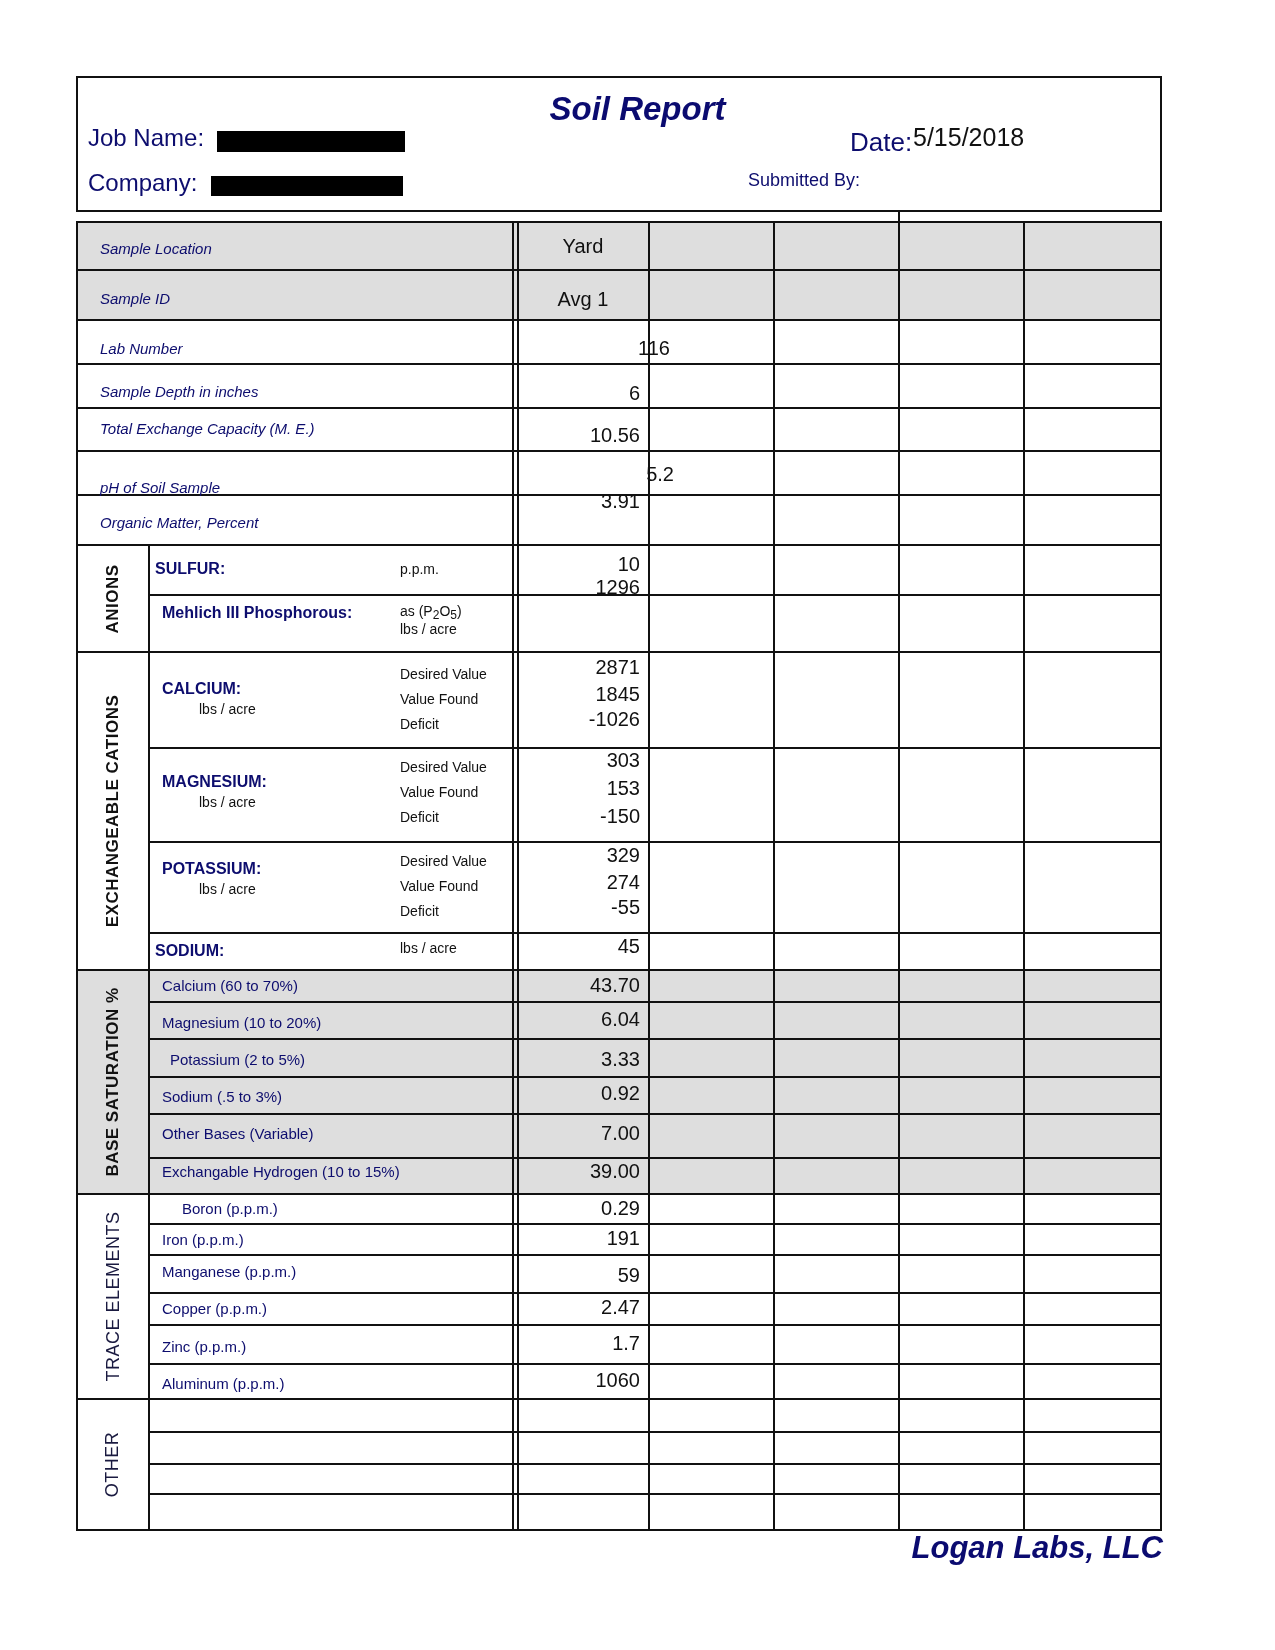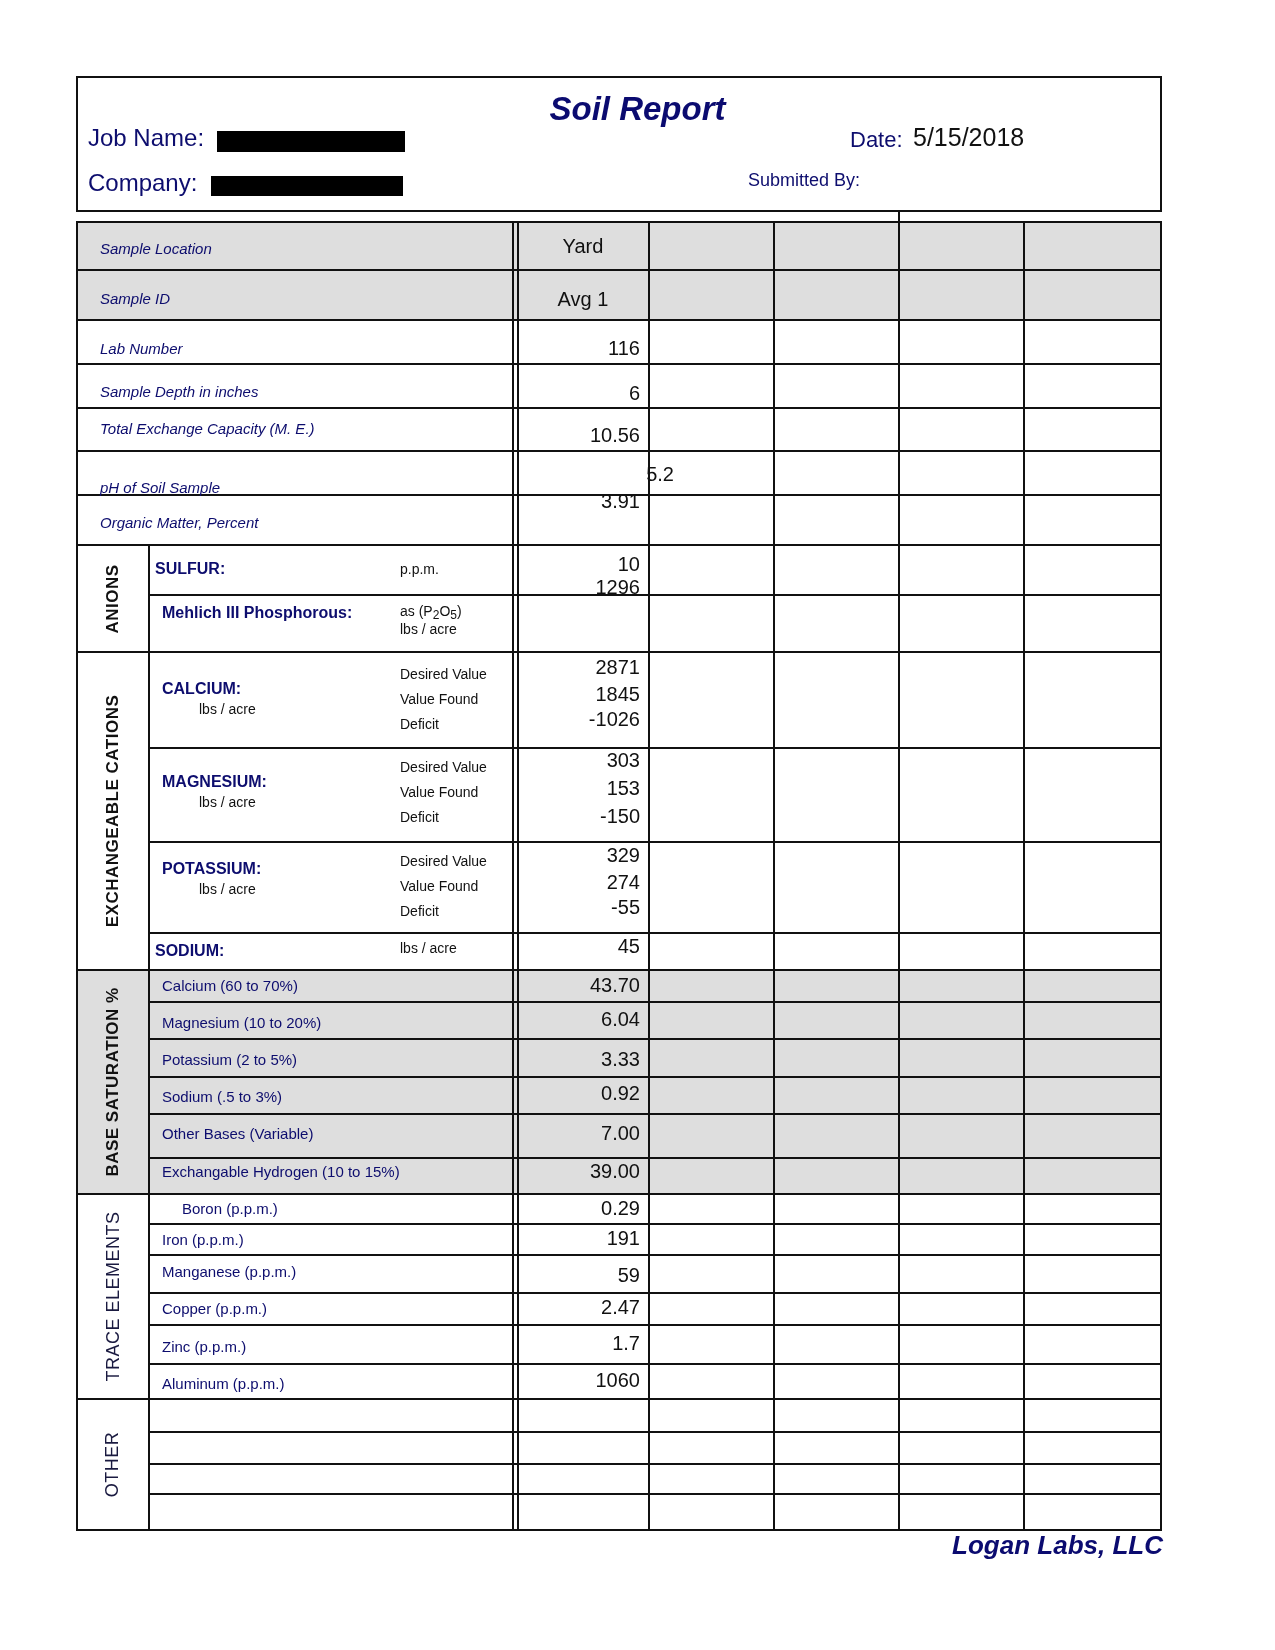--- a/index.html
+++ b/index.html
@@ -18,37 +18,37 @@
   .lbl-it { position:absolute; font-size:15px; font-style:italic; color:#0d0d6e; white-space:nowrap; }
   .lbl-b { position:absolute; font-size:16px; font-weight:bold; color:#0d0d6e; white-space:nowrap; }
   .lbl { position:absolute; font-size:15px; color:#0d0d6e; white-space:nowrap; }
   .unit { position:absolute; font-size:14px; color:#111; white-space:nowrap; }
   .val { position:absolute; font-size:20px; color:#111; text-align:right; width:120px; white-space:nowrap; }
   .valc { position:absolute; font-size:20px; color:#111; text-align:center; width:132px; white-space:nowrap; }
   .sect { position:absolute; display:flex; align-items:center; justify-content:center; }
   .sect span { display:block; transform:rotate(-90deg); white-space:nowrap;
                font-weight:bold; font-size:17px; color:#111; letter-spacing:0.5px; }
   .sect span.thin { font-weight:normal; color:#1a1a40; font-size:18px; }
-  .footer { position:absolute; right:112px; top:1530px; font-size:26px; font-weight:bold;
+  .footer { position:absolute; right:112px; top:1530px; font-size:31px; font-weight:bold;
             font-style:italic; color:#0b0b70; }
   sub.s { font-size:12px; position:relative; top:3px; vertical-align:baseline; }
 </style>
 </head>
 <body>
 
 <div class="hbox"></div>
 <div class="title">Soil Report</div>
 
 <div class="hlabel" style="left:88px;top:124px;">Job Name:</div>
 <div class="redact" style="left:217px;top:131px;width:188px;height:21px;"></div>
 
 <div class="hlabel" style="left:88px;top:169px;">Company:</div>
 <div class="redact" style="left:211px;top:176px;width:192px;height:20px;"></div>
 
-<div class="hlabel" style="left:850px;top:127px;font-size:22px;">Date:</div>
+<div class="hlabel" style="left:850px;top:127px;font-size:26px;">Date:</div>
 <div class="hvalue" style="left:913px;top:123px;">5/15/2018</div>
 
 <div class="hlabel" style="left:748px;top:170px;font-size:18px;">Submitted By:</div>
 <div class="vline" style="left:898px;top:210px;height:12px;"></div>
 
 <div class="shade" style="left:76px;top:221px;width:1086px;height:99px;"></div>
 <div class="shade" style="left:76px;top:970px;width:1086px;height:224px;"></div>
 
 <div class="hline" style="left:76px;top:221px;width:1086px;"></div>
 <div class="hline" style="left:76px;top:1529px;width:1086px;"></div>
@@ -99,21 +99,21 @@
 <div class="hline" style="left:148px;top:1463px;width:1014px;"></div>
 <div class="hline" style="left:148px;top:1493px;width:1014px;"></div>
 
 <div class="lbl-it" style="left:100px;top:240px;">Sample Location</div>
 <div class="valc" style="left:517px;top:235px;">Yard</div>
 
 <div class="lbl-it" style="left:100px;top:290px;">Sample ID</div>
 <div class="valc" style="left:517px;top:288px;">Avg 1</div>
 
 <div class="lbl-it" style="left:100px;top:340px;">Lab Number</div>
-<div class="val" style="left:520px;top:337px;">116</div>
+<div class="val" style="left:520px;top:337px;padding-left:30px;">116</div>
 
 <div class="lbl-it" style="left:100px;top:383px;">Sample Depth in inches</div>
 <div class="val" style="left:520px;top:382px;">6</div>
 
 <div class="lbl-it" style="left:100px;top:420px;">Total Exchange Capacity (M. E.)</div>
 <div class="val" style="left:520px;top:424px;">10.56</div>
 
 <div class="lbl-it" style="left:100px;top:464px;margin-top:15px;">pH of Soil Sample</div>
 <div class="val" style="left:520px;top:463px;padding-left:34px;">5.2</div>
 
@@ -169,21 +169,21 @@
 <div class="unit" style="left:400px;top:940px;">lbs / acre</div>
 <div class="val" style="left:520px;top:935px;">45</div>
 
 <div class="sect" style="left:78px;top:971px;width:70px;height:222px;">
   <span>BASE SATURATION %</span>
 </div>
 <div class="lbl" style="left:162px;top:977px;">Calcium (60 to 70%)</div>
 <div class="val" style="left:520px;top:974px;">43.70</div>
 <div class="lbl" style="left:162px;top:1014px;">Magnesium (10 to 20%)</div>
 <div class="val" style="left:520px;top:1008px;">6.04</div>
-<div class="lbl" style="left:162px;top:1051px;text-align:center;">Potassium (2 to 5%)</div>
+<div class="lbl" style="left:170px;top:1051px;text-align:center;">Potassium (2 to 5%)</div>
 <div class="val" style="left:520px;top:1048px;">3.33</div>
 <div class="lbl" style="left:162px;top:1088px;">Sodium (.5 to 3%)</div>
 <div class="val" style="left:520px;top:1082px;">0.92</div>
 <div class="lbl" style="left:162px;top:1125px;">Other Bases (Variable)</div>
 <div class="val" style="left:520px;top:1122px;">7.00</div>
 <div class="lbl" style="left:162px;top:1163px;">Exchangable Hydrogen (10 to 15%)</div>
 <div class="val" style="left:520px;top:1160px;">39.00</div>
 
 <div class="sect" style="left:78px;top:1195px;width:70px;height:203px;">
   <span class="thin">TRACE ELEMENTS</span>

